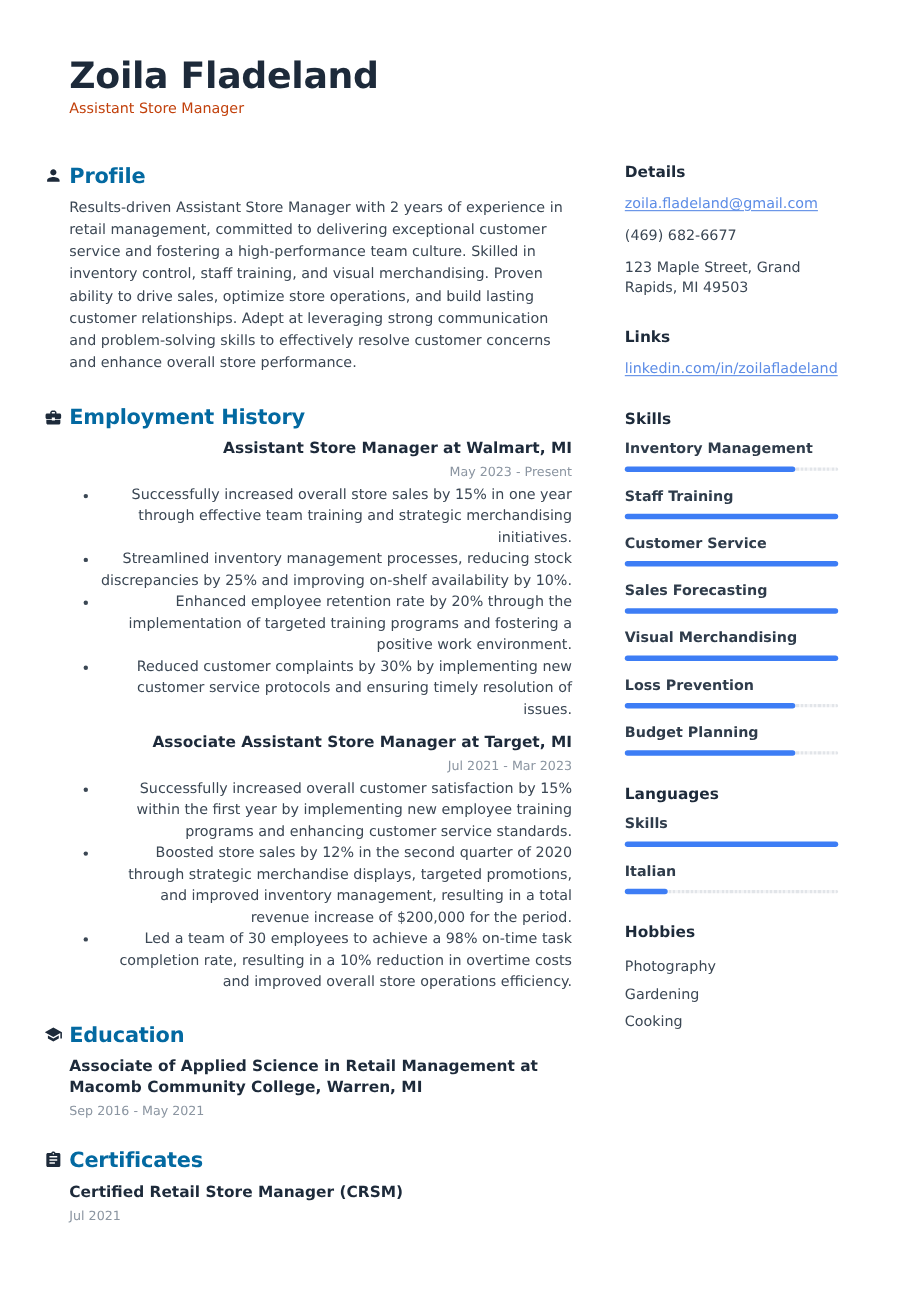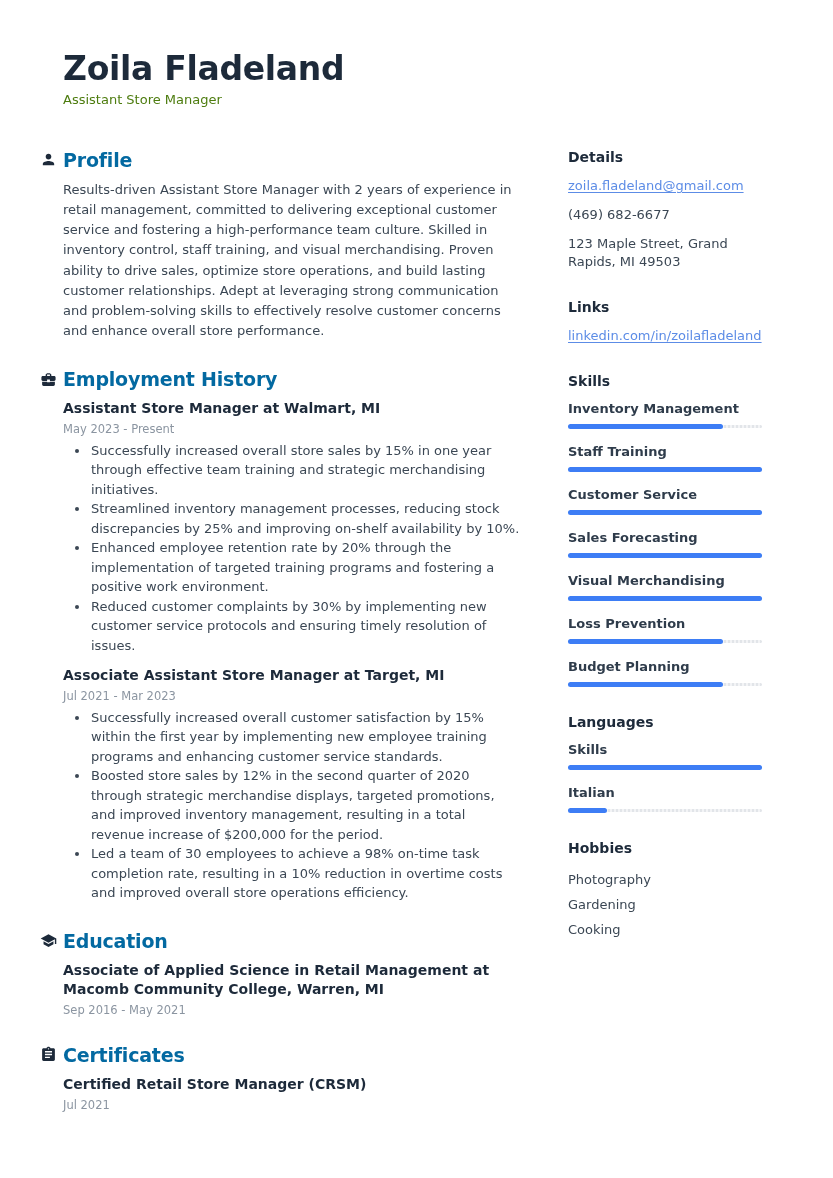--- a/index.html
+++ b/index.html
@@ -7,37 +7,37 @@
   body {
     width: 833px; height: 1178px; overflow: hidden;
     font-family: "DejaVu Sans", "Liberation Sans", sans-serif;
     color: #3b4754; font-size: 13px;
   }
   .page { padding: 50px 71px 0 40px; }
 
   
   header { margin-left: 23px; }
   .name { font-size: 33px; line-height: 1.15; font-weight: 700; color: #1d2a3a; letter-spacing: -0.3px; }
-  .subtitle { font-size: 13px; color: #4d7c0f; margin-top: 4px; }
+  .subtitle { font-size: 13px; color: #c2410c; margin-top: 4px; }
 
   
   .columns { display: flex; margin-top: 42px; }
   .left { width: 480px; flex: 0 0 480px; }
   .right { margin-left: 48px; width: 194px; flex: 0 0 194px; }
 
   
   section { margin-bottom: 27px; }
   .sec-head { display: flex; align-items: center; }
   .sec-head .icon { width: 17px; height: 17px; margin-right: 6px; display: inline-flex; align-items: center; justify-content: center; }
   .sec-head .icon svg { width: 17px; height: 17px; fill: #1d2a3a; }
   .sec-head h2 { font-size: 19px; font-weight: 700; color: #0369a1; letter-spacing: -0.2px; }
   .sec-body { margin-left: 23px; margin-top: 9px; }
   .sec-body p { line-height: 1.55; }
 
-  .job { margin-bottom: 11px; }
+  .job { margin-bottom: 11px; text-align: right; }
   .job:last-child, .edu:last-child { margin-bottom: 0; }
   .job-title, .degree-title, .cert-title { font-size: 14px; font-weight: 700; color: #1d2a3a; line-height: 1.4; }
   .dates { font-size: 11.5px; color: #8b95a1; margin-top: 3px; }
   ul { margin: 5px 0 0 0; padding-left: 27px; }
   li { line-height: 1.5; padding-left: 1px; }
   li::marker { color: #3b4754; }
   .edu-desc { margin-top: 6px; line-height: 1.55; }
   .cert { margin-bottom: 9px; }
 
   

